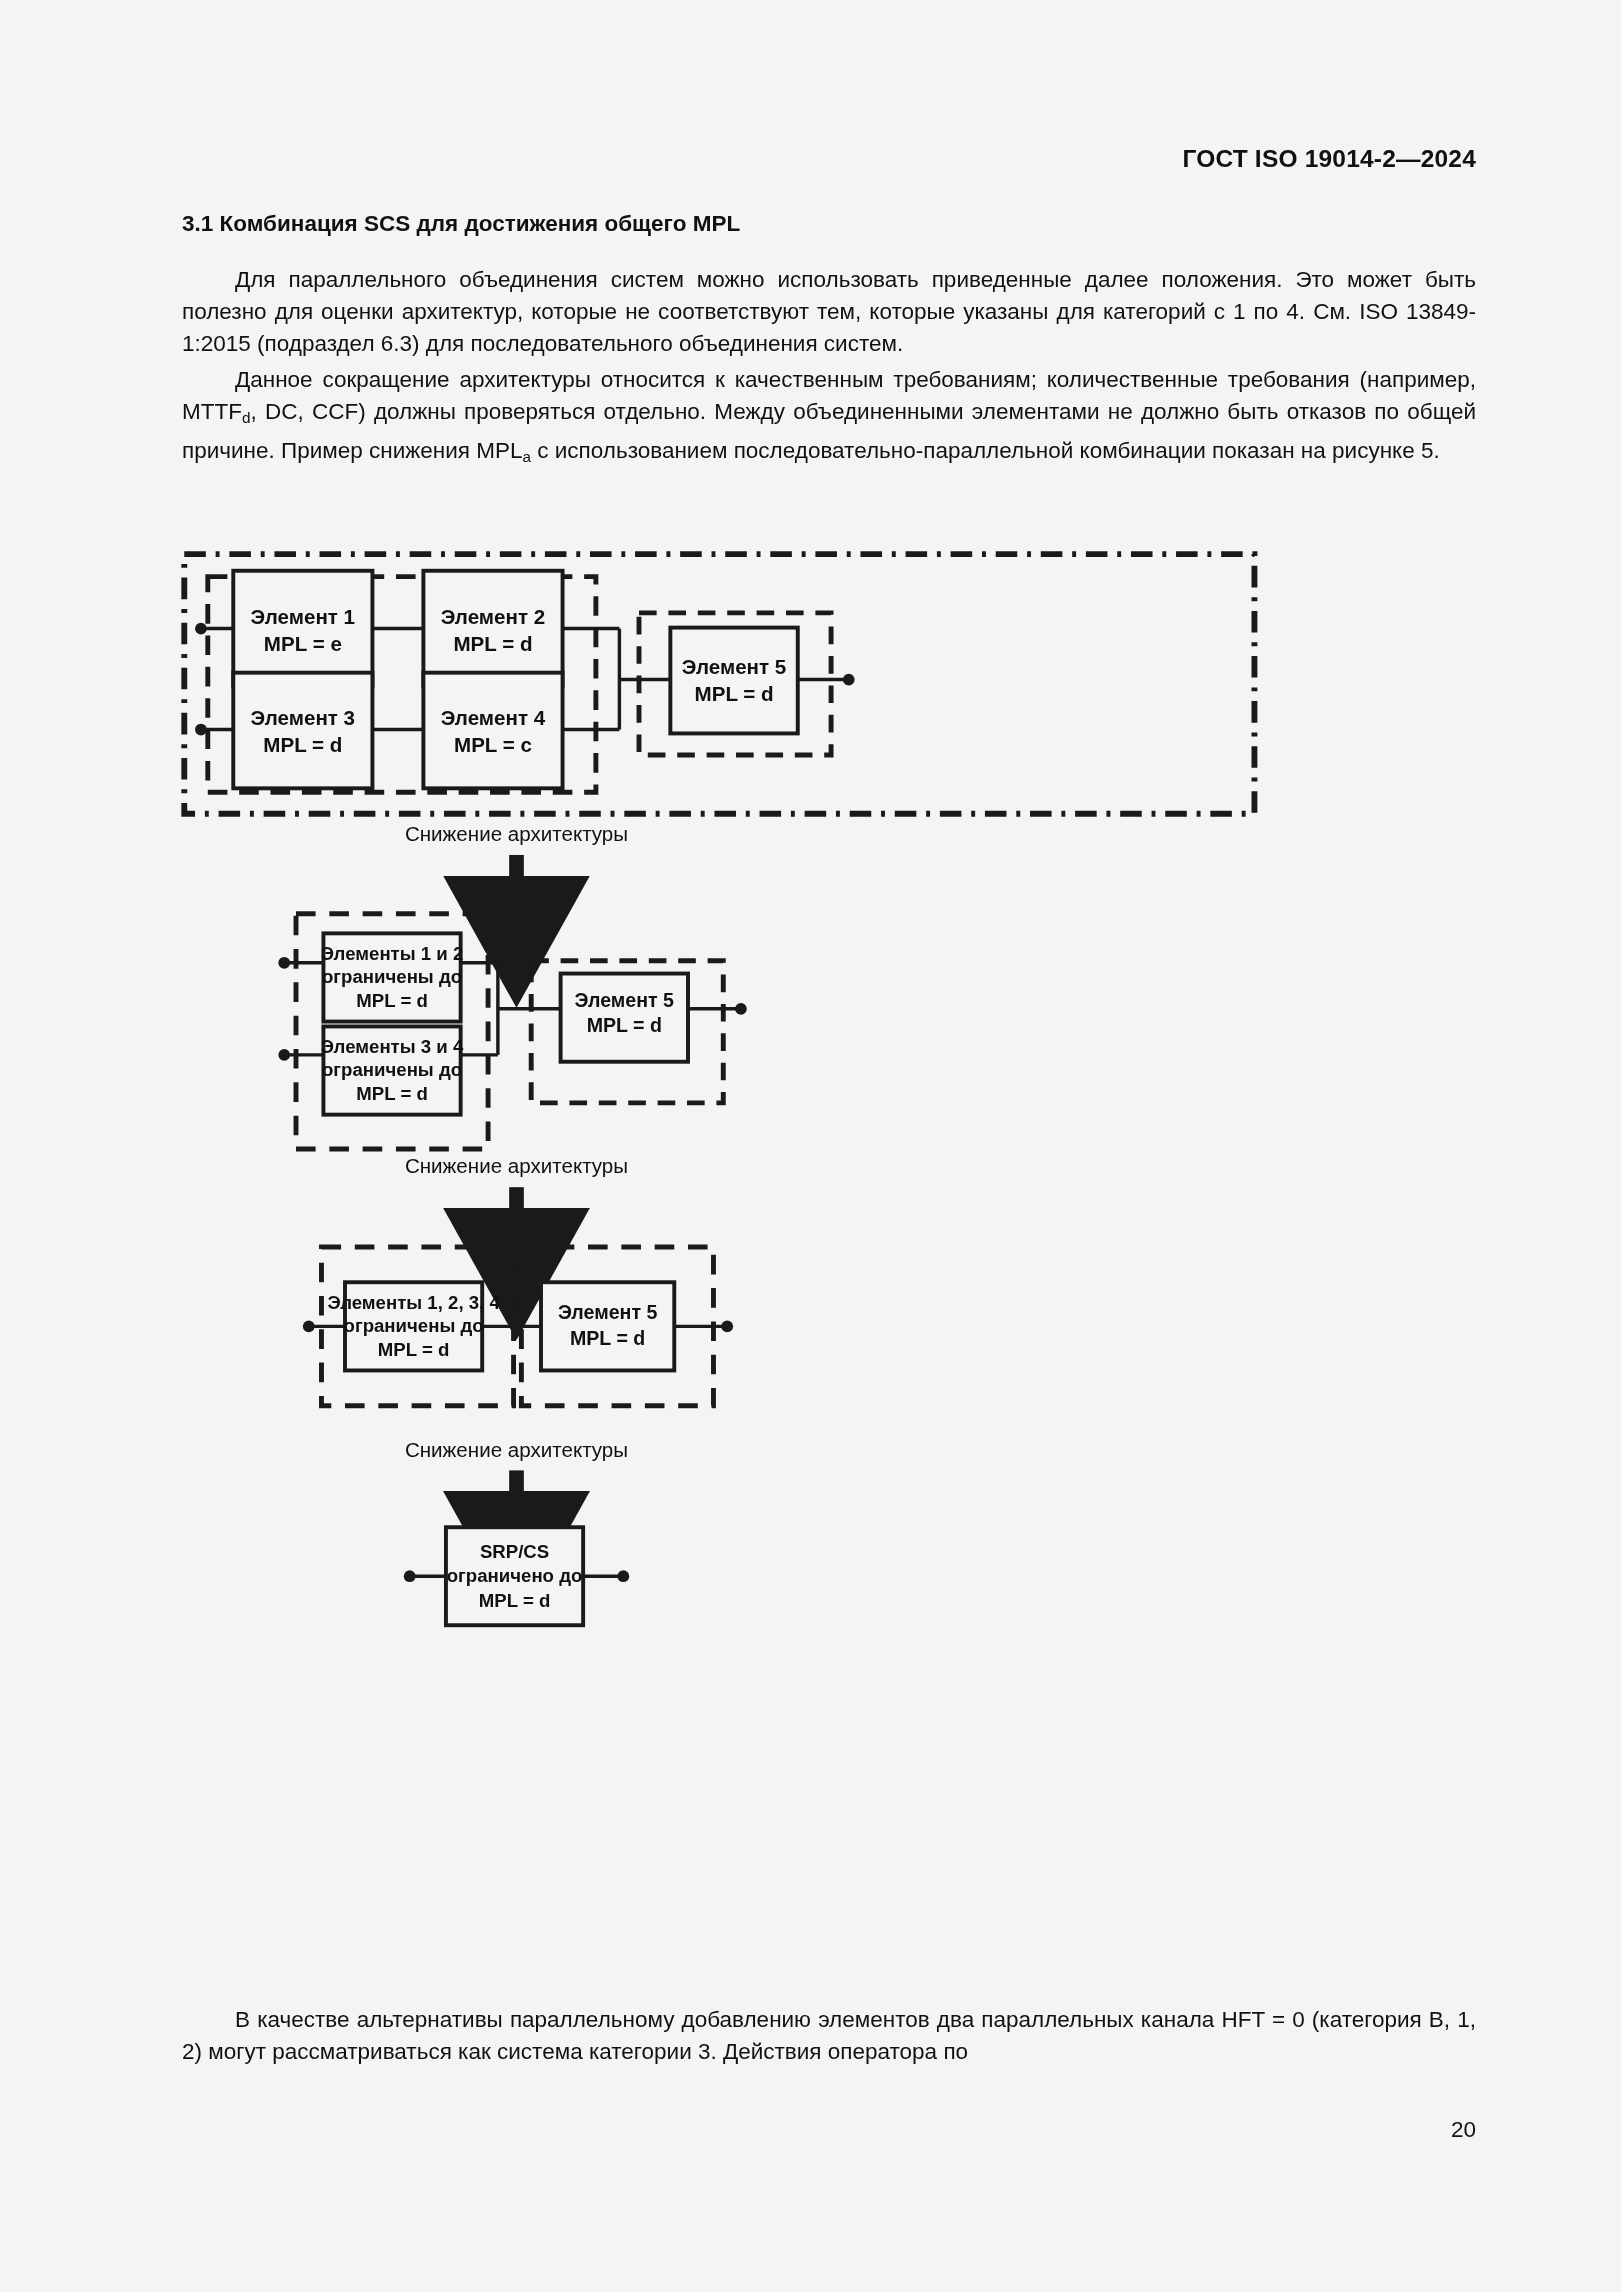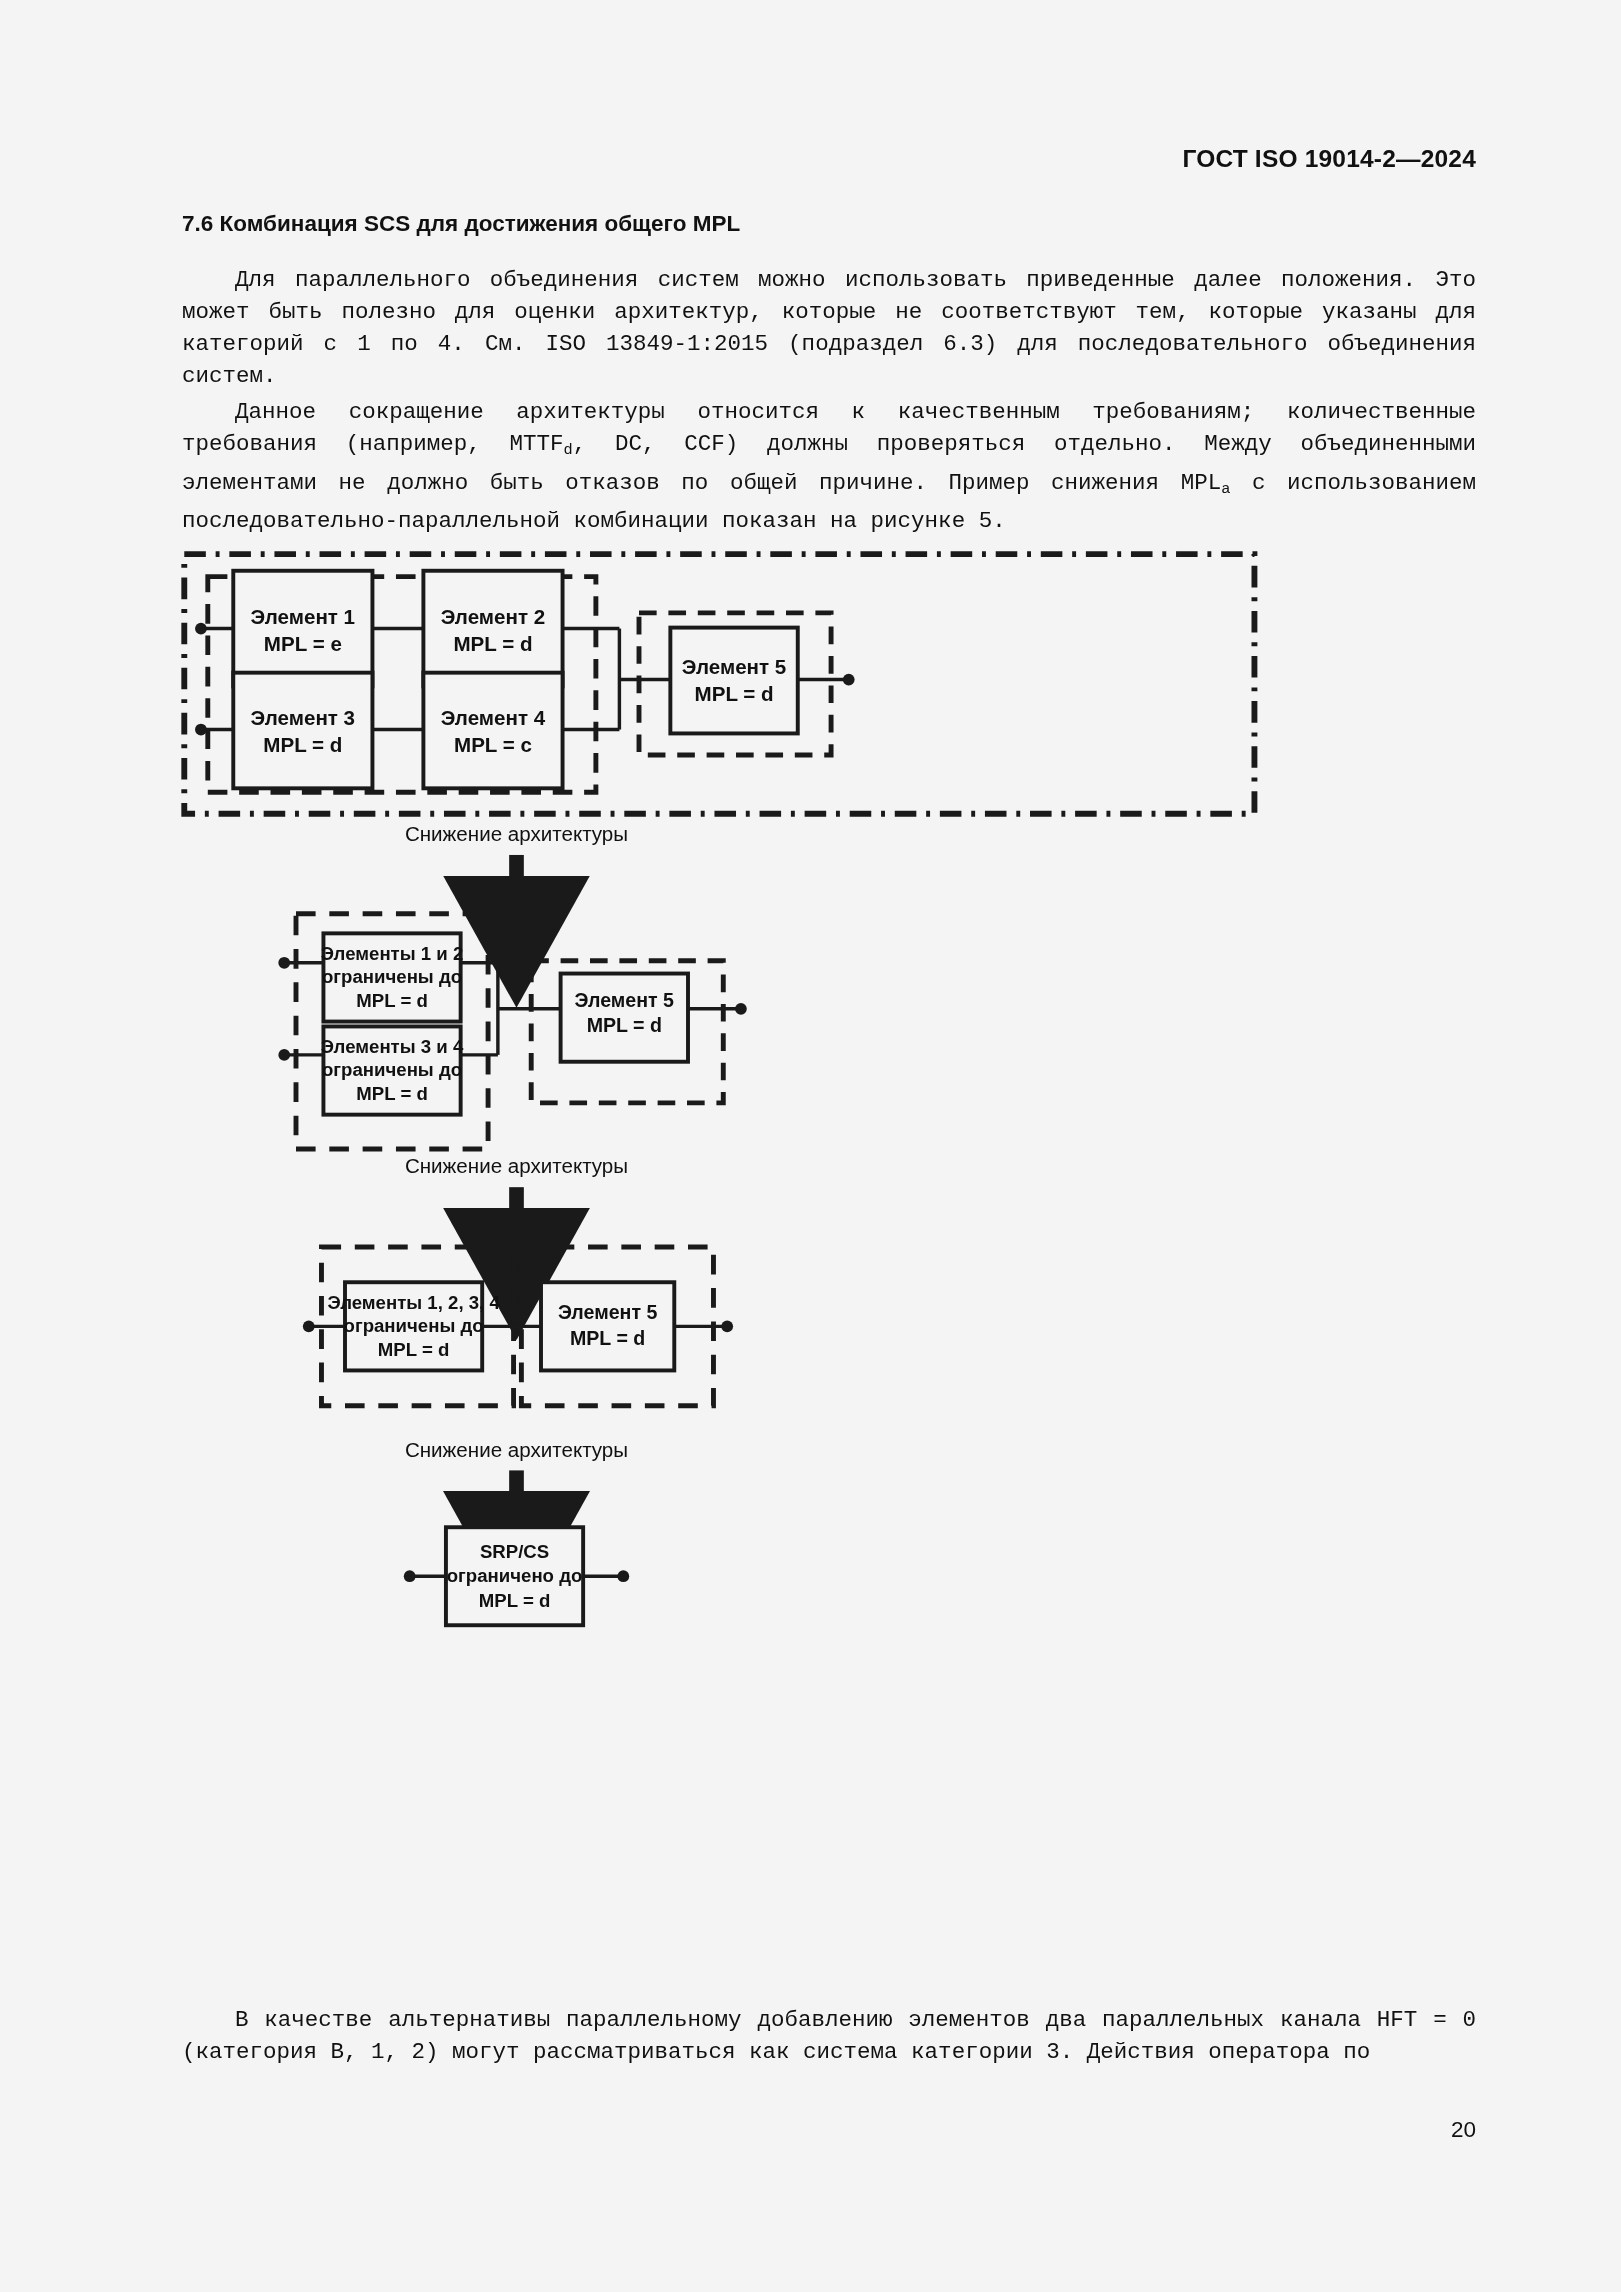--- a/index.html
+++ b/index.html
@@ -45,21 +45,20 @@
     margin: 0 0 27.4px 0;
     padding-left: 0px;
   }
   p.para {
     margin: 0;
     font-size: 22.5px;
     line-height: 32px;
     text-align: justify;
     text-indent: 53px;
     text-justify: inter-word;
-    font-family: Liberation Mono, monospace;
   }
   p.para + p.para { margin-top: 4px; }
   sub { font-size: 0.68em; vertical-align: -0.28em; }
 
   
   .figure {
     position: absolute;
     left: 0;
     top: 510px;
     width: 1621px;
@@ -91,21 +90,21 @@
   }
 </style>
 </head>
 <body>
 
 <div class="page">
 
   <div class="doc-header">ГОСТ ISO 19014-2—2024</div>
 
   <div class="body-col">
-    <div class="section-title">7.6  Комбинация SCS для достижения общего MPL</div>
+    <div class="section-title">3.1  Комбинация SCS для достижения общего MPL</div>
 
     <p class="para">Для параллельного объединения систем можно использовать приведенные далее положения. Это может быть полезно для оценки архитектур, которые не соответствуют тем, которые указаны для категорий с 1 по 4. См. ISO 13849-1:2015 (подраздел 6.3) для последовательного объединения систем.</p>
 
     <p class="para"><span>Данное сокращение архитектуры относится к качественным требованиям; количественные требования (например, MTTF</span><sub>d</sub><span>, DC, CCF) должны проверяться отдельно. Между объединенными элементами не должно быть отказов по общей причине. Пример снижения MPL</span><sub>a</sub><span> с использованием последовательно-параллельной комбинации показан на рисунке 5.</span></p>
   </div>
 
   <div class="figure">
   <svg class="fig-svg" width="1621" height="1372" viewBox="0 0 1654 1400" xmlns="http://www.w3.org/2000/svg">
     <defs>
       <marker id="arrowhead" markerWidth="10" markerHeight="10" refX="1" refY="5" orient="auto" markerUnits="strokeWidth">

